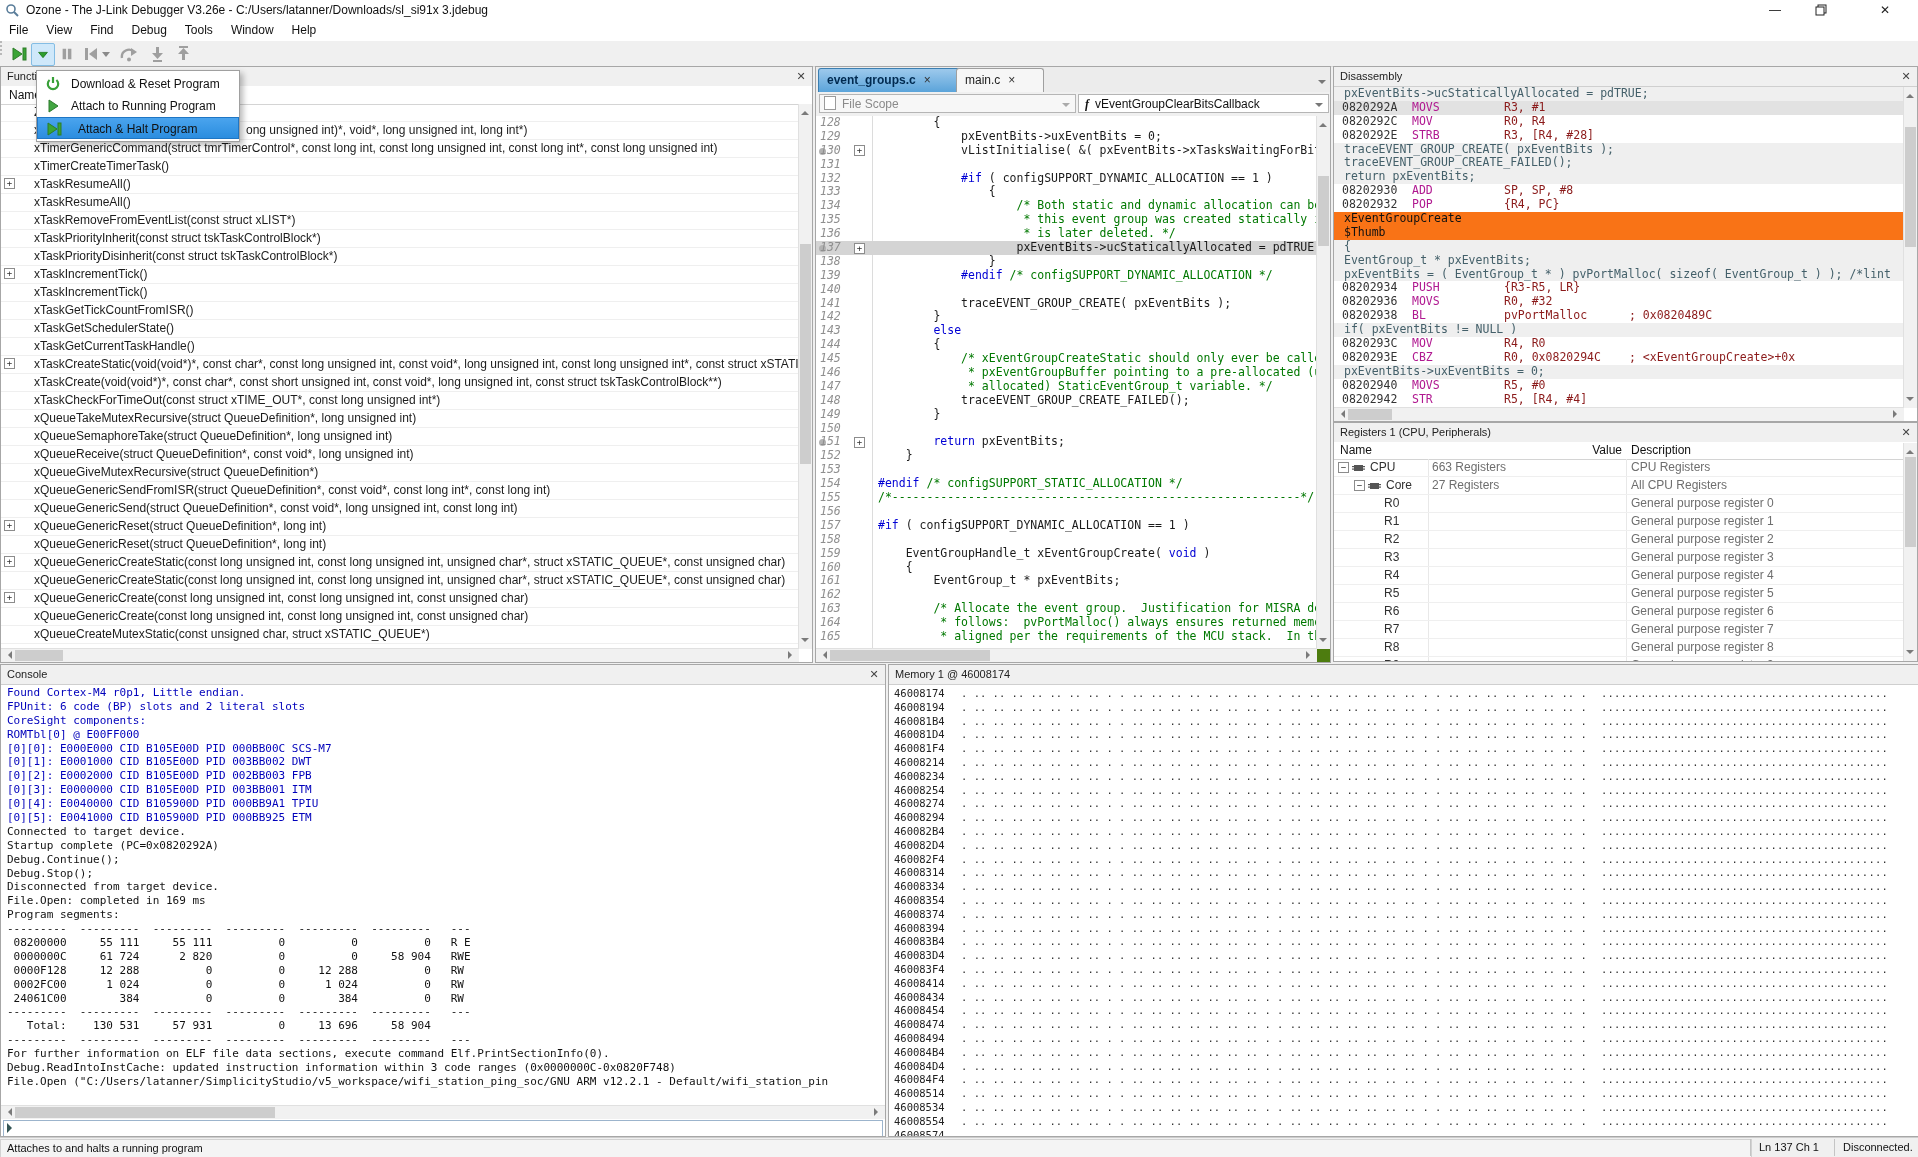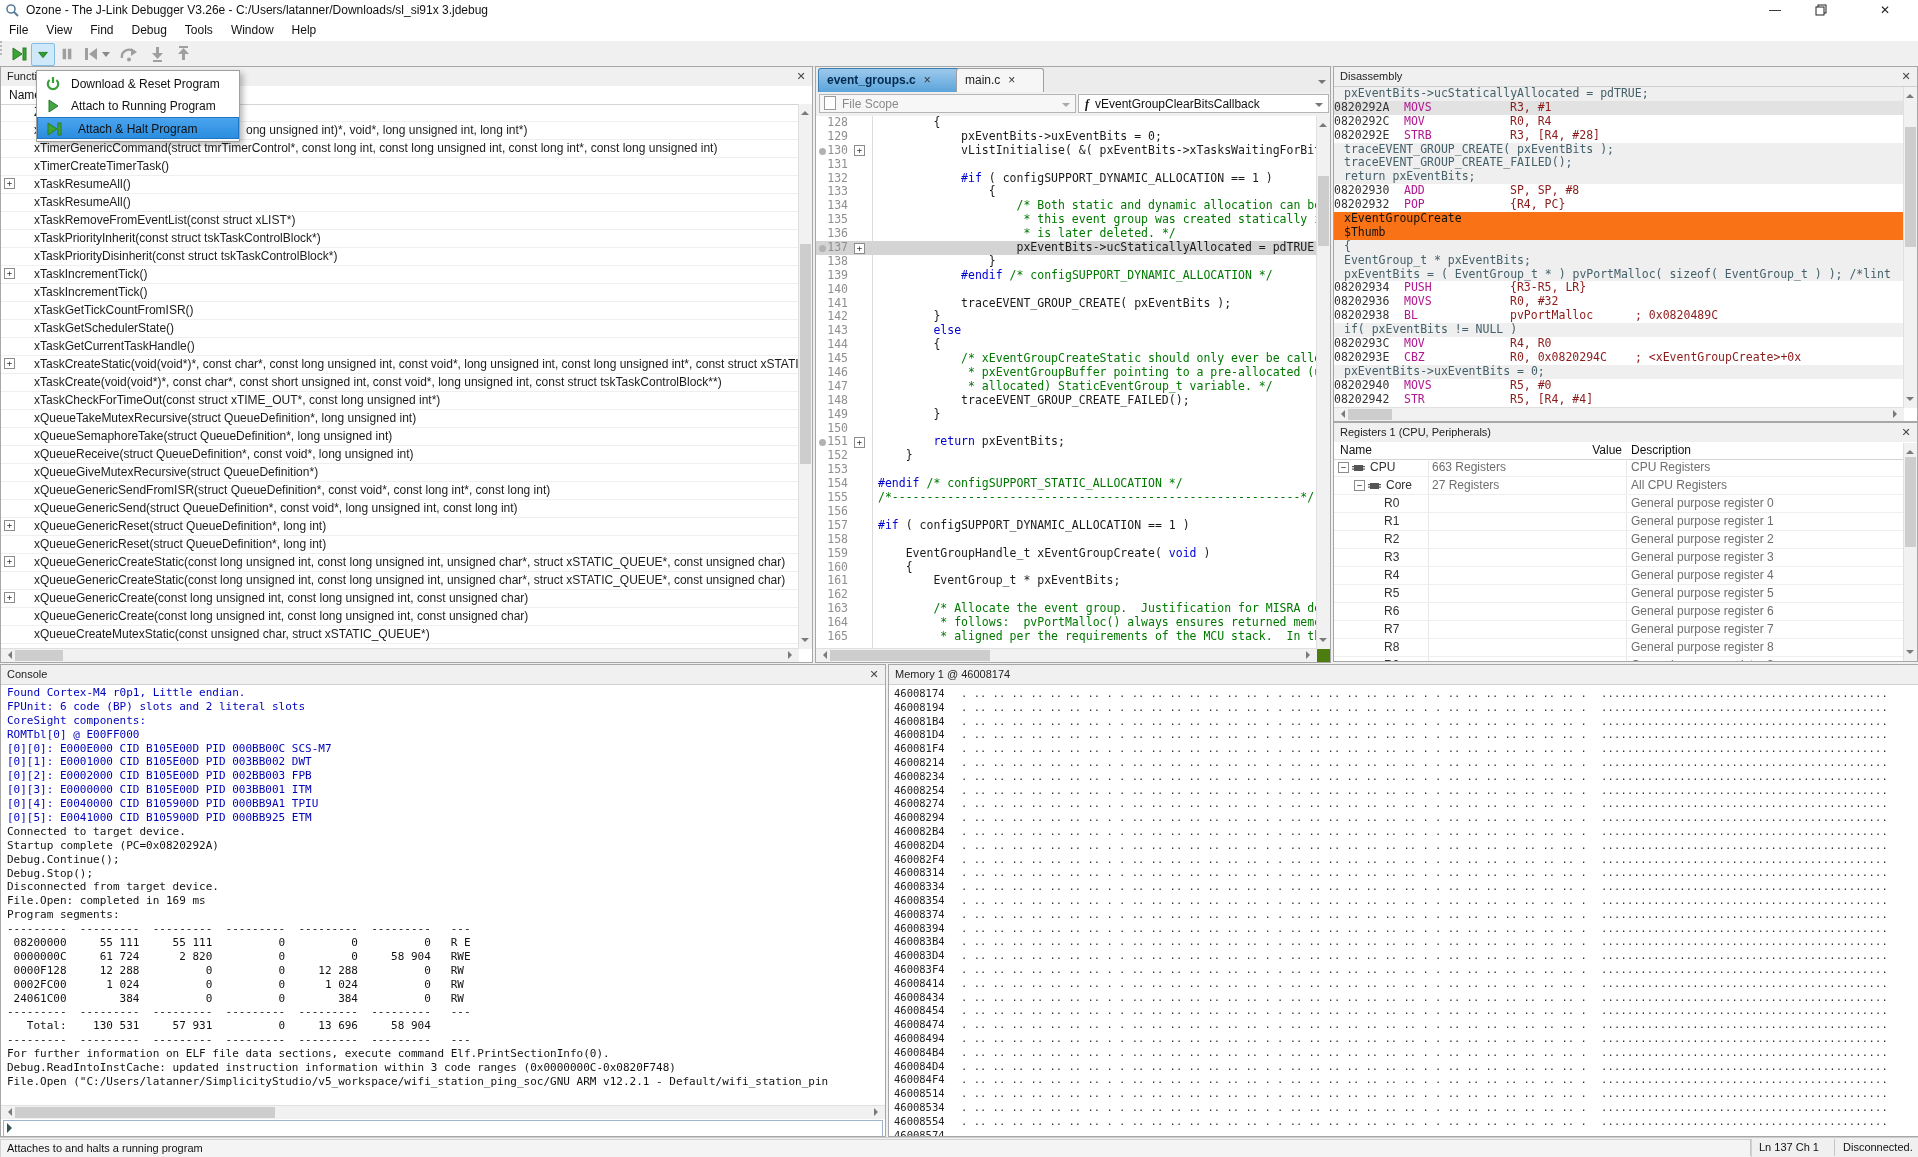--- a/index.html
+++ b/index.html
@@ -57,34 +57,34 @@
   .combo{position:absolute;top:2px;height:19px;line-height:19px;background:#f7f7f7;border:1px solid #b5b5b5;box-sizing:border-box;}
   #combo-scope{left:3px;width:257px;color:#8a8a8a;}
   #combo-func{left:262px;width:251px;background:#fff;color:#111;}
   .combo .carr{position:absolute;right:5px;top:8px;}
   .doc-ico{display:inline-block;width:10px;height:12px;border:1px solid #9a9a9a;background:#fff;margin:0 6px 0 4px;vertical-align:-2px;}
   .fico{font-family:"Liberation Serif",serif;font-style:italic;font-weight:bold;margin:0 6px 0 6px;}
   #codearea{position:absolute;left:0;top:49px;right:13px;bottom:13px;background:#fff;overflow:hidden;}
   .cl{position:relative;height:13.9px;white-space:pre;font:11.5px/13.9px "DejaVu Sans Mono",monospace;color:#1a1a1a;}
   .cl.cur{background:#d4d4d4;}
   .bullet{position:absolute;left:3px;top:4px;width:7px;height:7px;border-radius:50%;background:#b2b2b2;}
-  .lnum{position:absolute;left:4px;width:28px;text-align:right;color:#8f8f8f;}
+  .lnum{position:absolute;left:4px;width:28px;color:#8f8f8f;font-style:italic;}
   .fold{position:absolute;left:38px;top:1.5px;width:11px;height:11px;}
   .ctext{position:absolute;left:62px;}
   #gutline{position:absolute;left:56px;top:0;bottom:0;border-left:1px solid #dcdcdc;}
   .seg-k{color:#0000d4;} .seg-c{color:#007800;} .seg-t{color:#1a1a1a;}
   
   #disasm{left:1333px;top:66px;width:585px;height:356px;}
   #dv{position:absolute;left:0;top:20px;right:13px;bottom:13px;overflow:hidden;}
   .dl{height:13.9px;white-space:pre;font:11.5px/13.9px "DejaVu Sans Mono",monospace;}
   .dl.src{background:#efefef;color:#44606a;padding-left:10px;}
   .dl.lbl{background:#f97316;color:#111;padding-left:10px;}
   .dl.sel{background:#e2e2e2;}
-  .da{display:inline-block;width:70px;padding-left:0;color:#333;}
-  .dm{display:inline-block;width:106px;color:#b01890;}
+  .da{display:inline-block;width:70px;padding-left:8px;color:#333;}
+  .dm{display:inline-block;width:92px;color:#b01890;}
   .do{display:inline-block;width:125px;color:#8b1a1a;}
   .dc{color:#8b1a1a;}
   
   #registers{left:1333px;top:422px;width:585px;height:240px;}
   #reg-colhdr{position:absolute;left:0;top:19px;right:0;height:17px;background:#fff;border-bottom:1px solid #d4d4d4;line-height:17px;}
   .regcol-name{position:absolute;left:6px;} .regcol-val{position:absolute;left:94px;width:194px;text-align:right;}
   .regcol-desc{position:absolute;left:297px;}
   #reg-rows{position:absolute;left:0;top:36px;right:13px;bottom:0;overflow:hidden;}
   .reg-row{position:relative;height:17px;line-height:17px;border-bottom:1px solid #efefef;white-space:nowrap;}
   .reg-name{position:absolute;color:#303030;} .reg-val{position:absolute;left:98px;color:#6e6e6e;}

